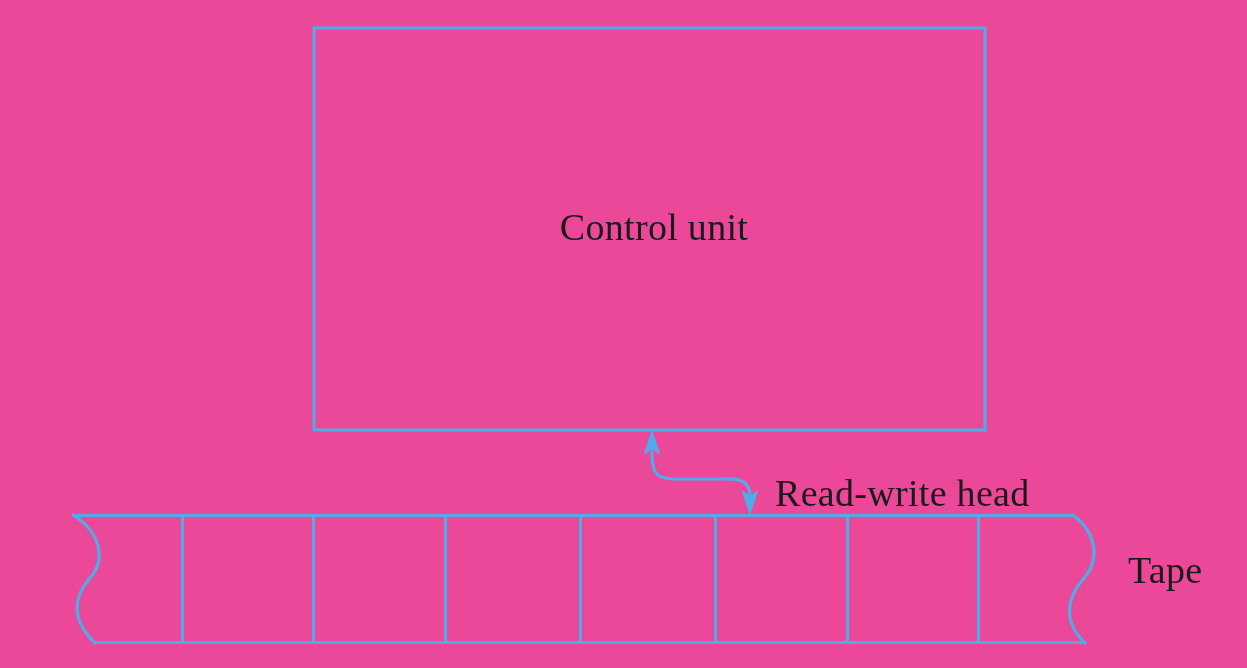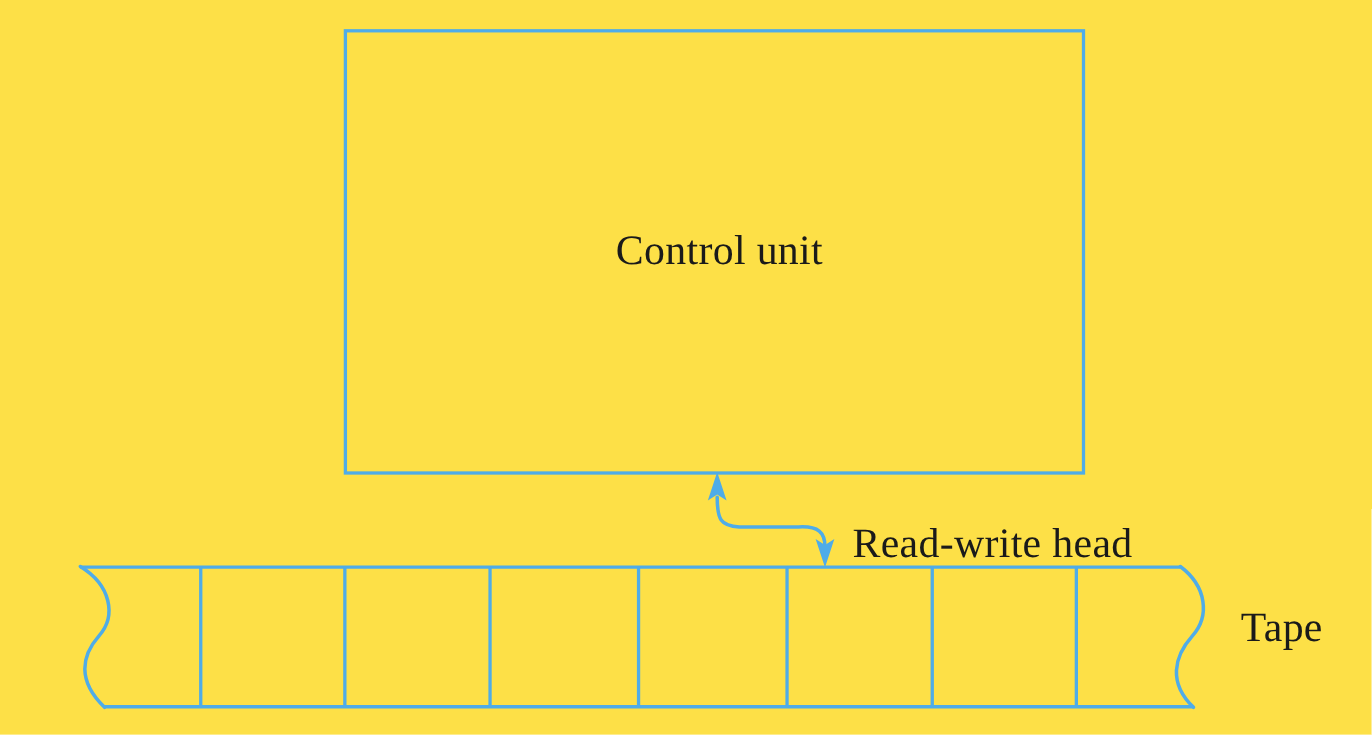--- a/index.html
+++ b/index.html
@@ -8,21 +8,21 @@
     padding: 0;
     background: #ffffff;
   }
   body {
     font-family: "Liberation Serif", "DejaVu Serif", serif;
   }
   #diagram-root {
     position: relative;
     width: 1247px;
     height: 668px;
-    background: #fde047;
+    background: #ec4899;
     overflow: hidden;
   }
   #diagram-svg {
     position: absolute;
     left: 0;
     top: 0;
     width: 1247px;
     height: 668px;
     display: block;
   }

